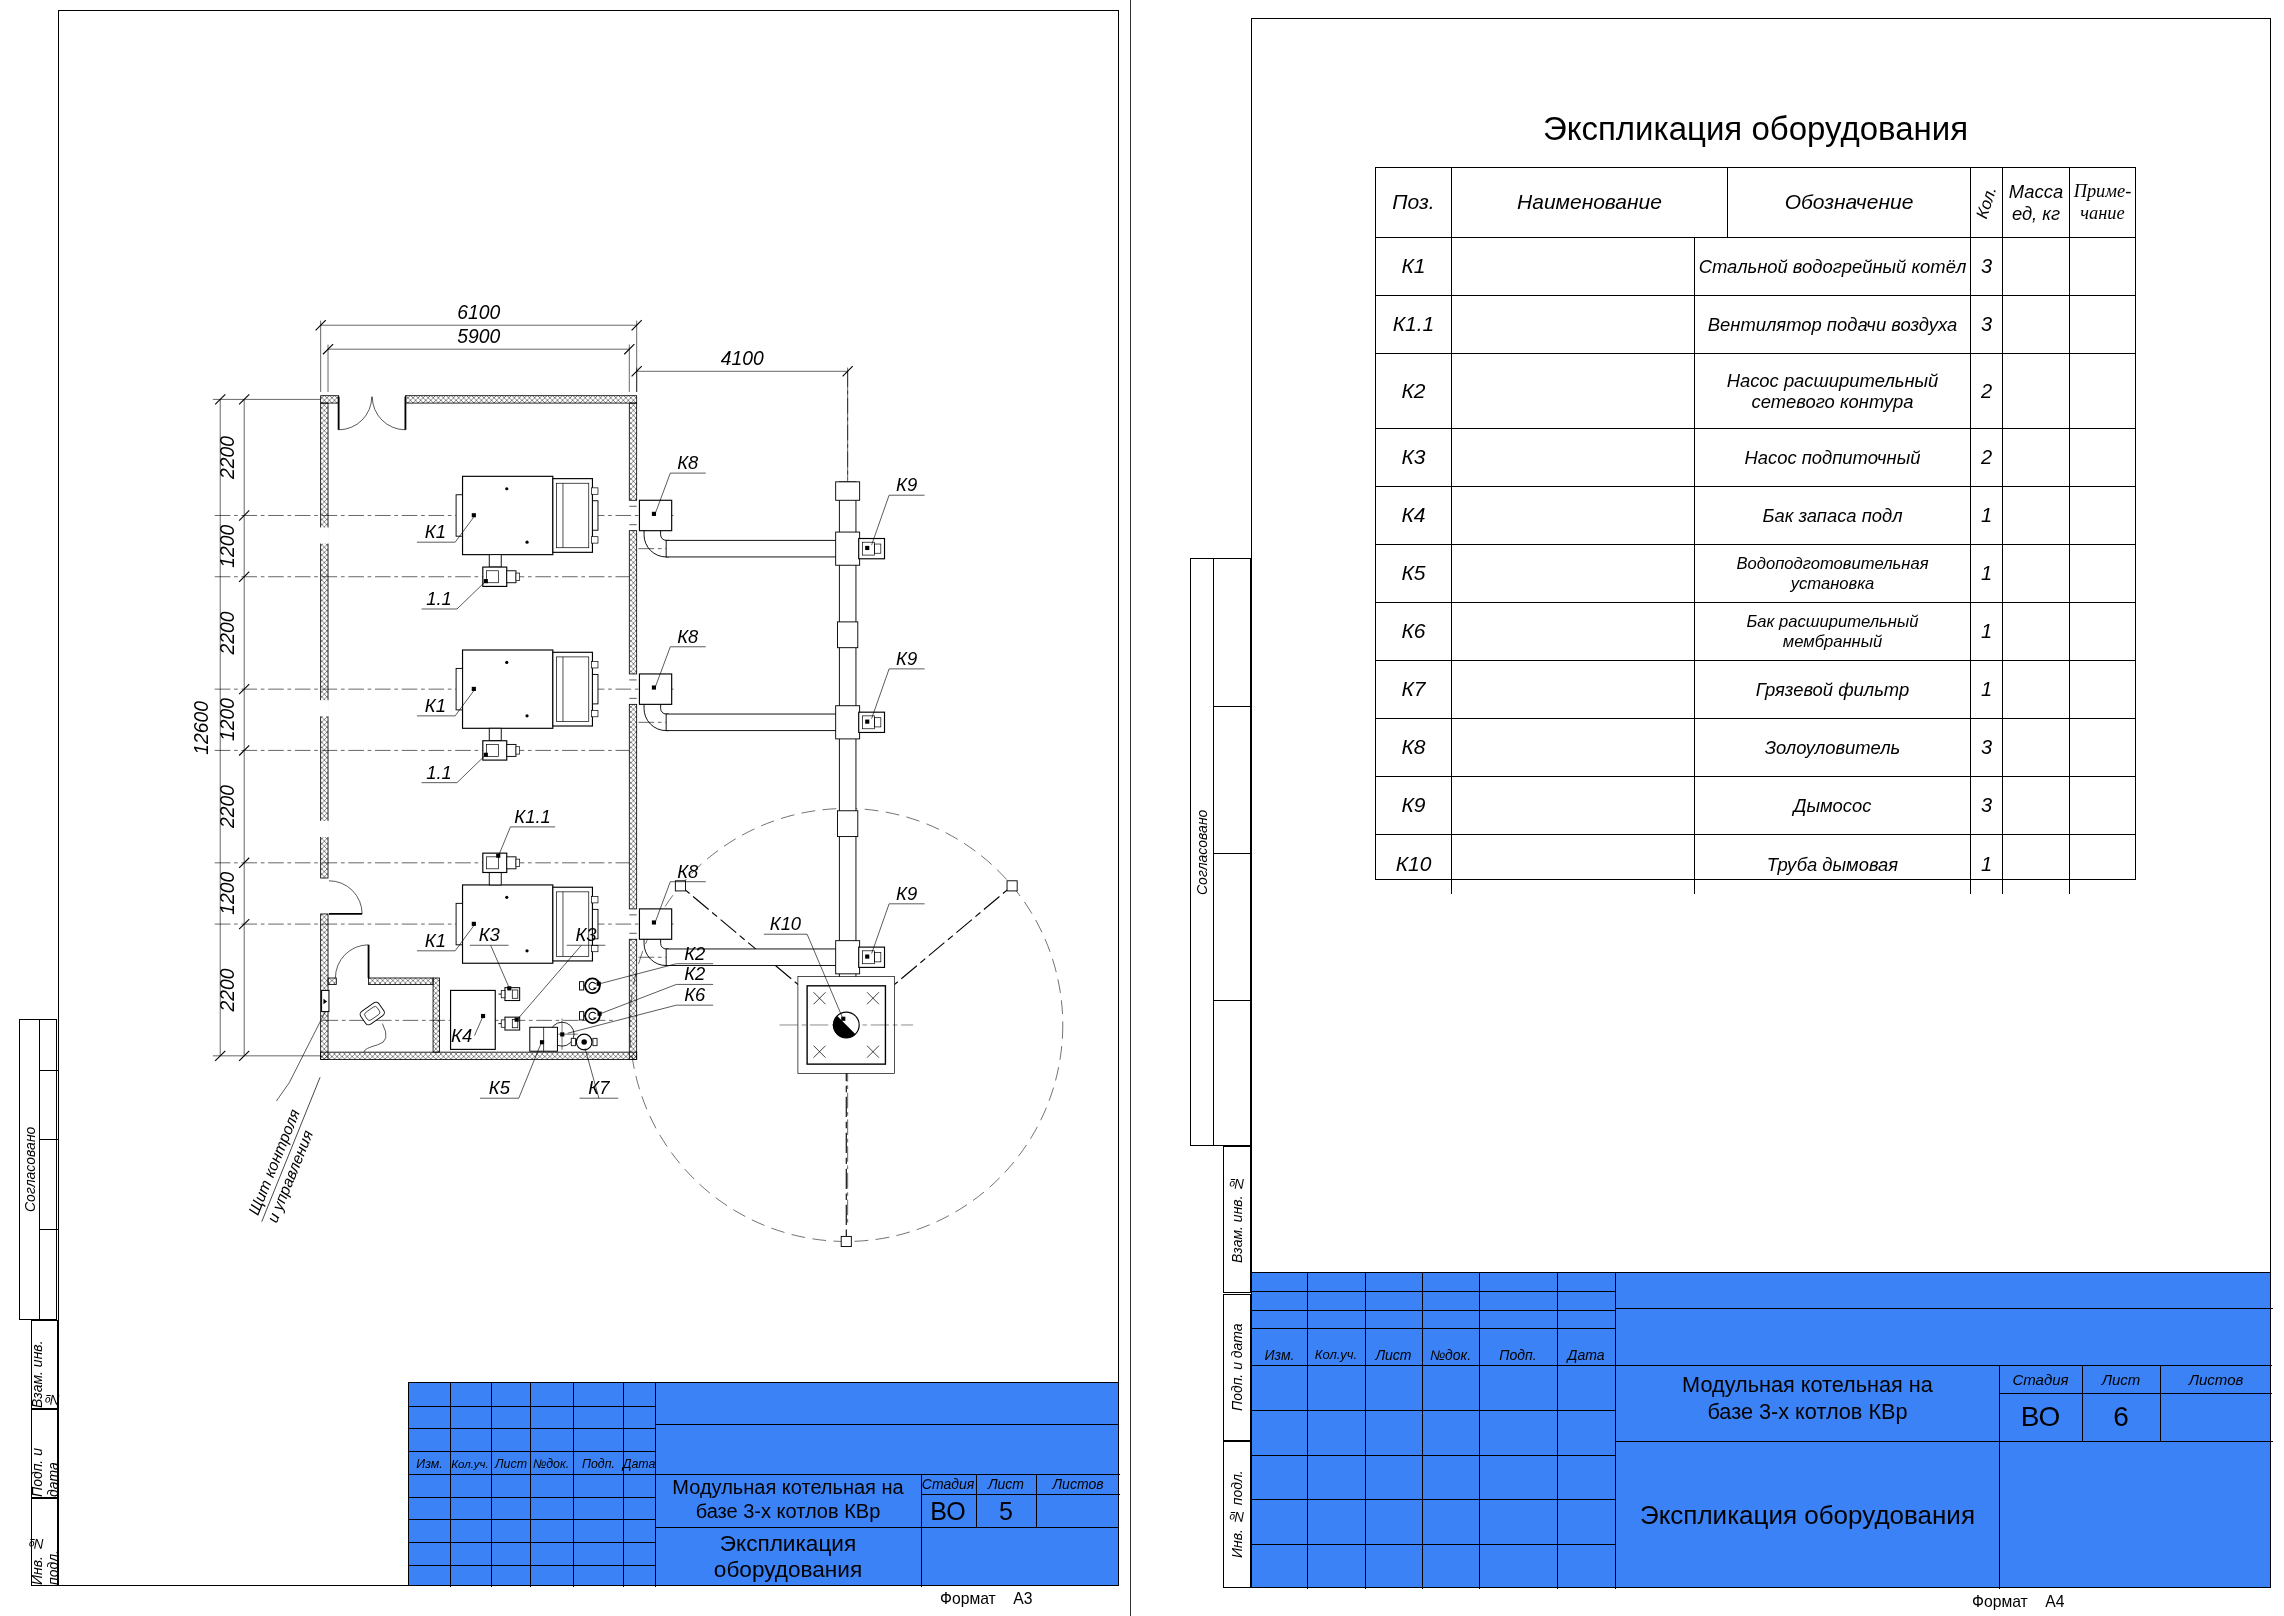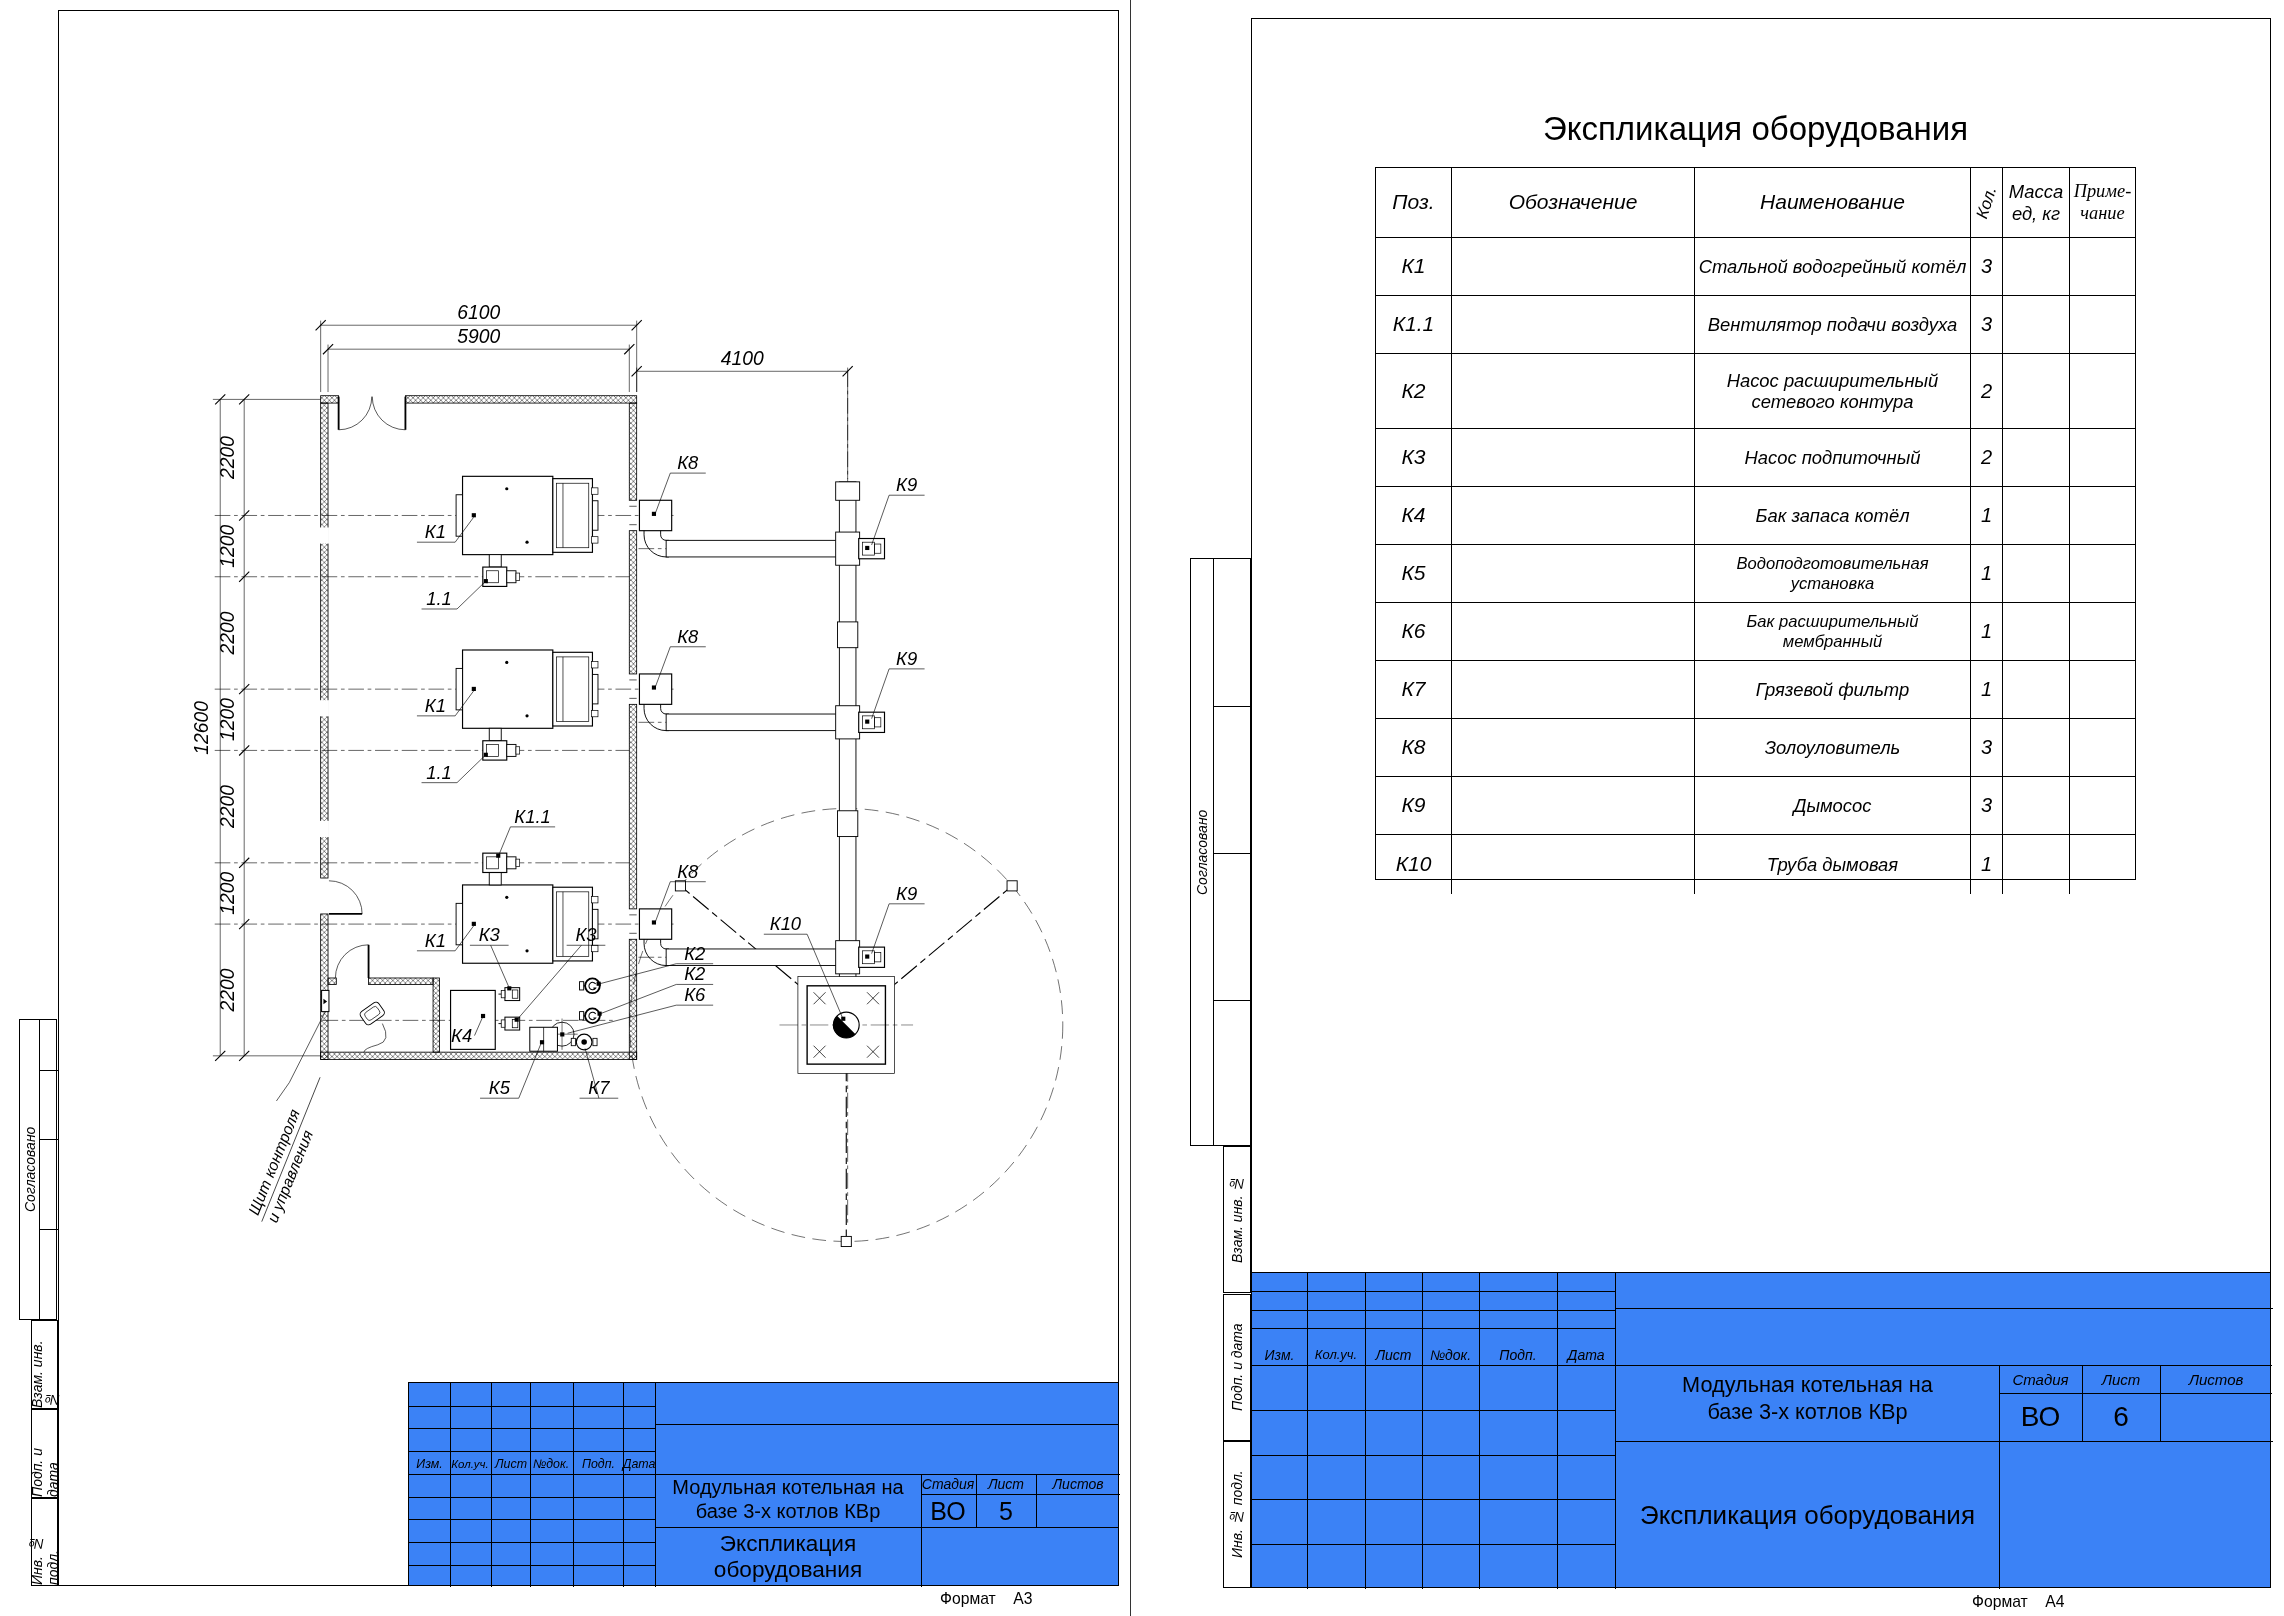--- a/index.html
+++ b/index.html
@@ -464,22 +464,22 @@
   </div>
   <div class="abs stampbox" style="left:1223px;top:1441px;width:28px;height:147px;">
     <div class="vtext">Инв. № подл.</div>
   </div>
 
   <div class="abs ctr it" style="left:1375px;top:108px;width:761px;height:41px;font-size:33px;">Экспликация оборудования</div>
 
   <div id="eqtable" class="abs" style="left:1375px;top:167px;width:761px;height:713px;">
     <div class="trow thead" style="height:69px;flex:none;">
       <div class="tc c-pos">Поз.</div>
+      <div class="tc c-nam" style="font-size:21px;">Наименование</div>
       <div class="tc c-des">Обозначение</div>
-      <div class="tc c-nam" style="font-size:21px;">Наименование</div>
       <div class="tc c-qty">
           <div class="rot">Кол.</div>
         </div>
       <div class="tc c-mas">
         <div>Масса</div>
           <div>ед, кг</div>
       </div>
       <div class="tc c-not">
         <div>Приме-</div>
           <div>чание</div>
@@ -524,21 +524,21 @@
           <div>Насос подпиточный</div>
         </div>
       <div class="tc c-qty">2</div>
       <div class="tc c-mas"></div>
       <div class="tc c-not"></div>
     </div>
     <div class="trow" style="height:57px;flex:none;">
       <div class="tc c-pos">К4</div>
       <div class="tc c-des"></div>
       <div class="tc c-nam">
-          <div>Бак запаса котёл</div>
+          <div>Бак запаса подл</div>
         </div>
       <div class="tc c-qty">1</div>
       <div class="tc c-mas"></div>
       <div class="tc c-not"></div>
     </div>
     <div class="trow" style="height:57px;flex:none;">
       <div class="tc c-pos">К5</div>
       <div class="tc c-des"></div>
       <div class="tc c-nam" style="font-size:16.6px;">
           <div>Водоподготовительная установка</div>

